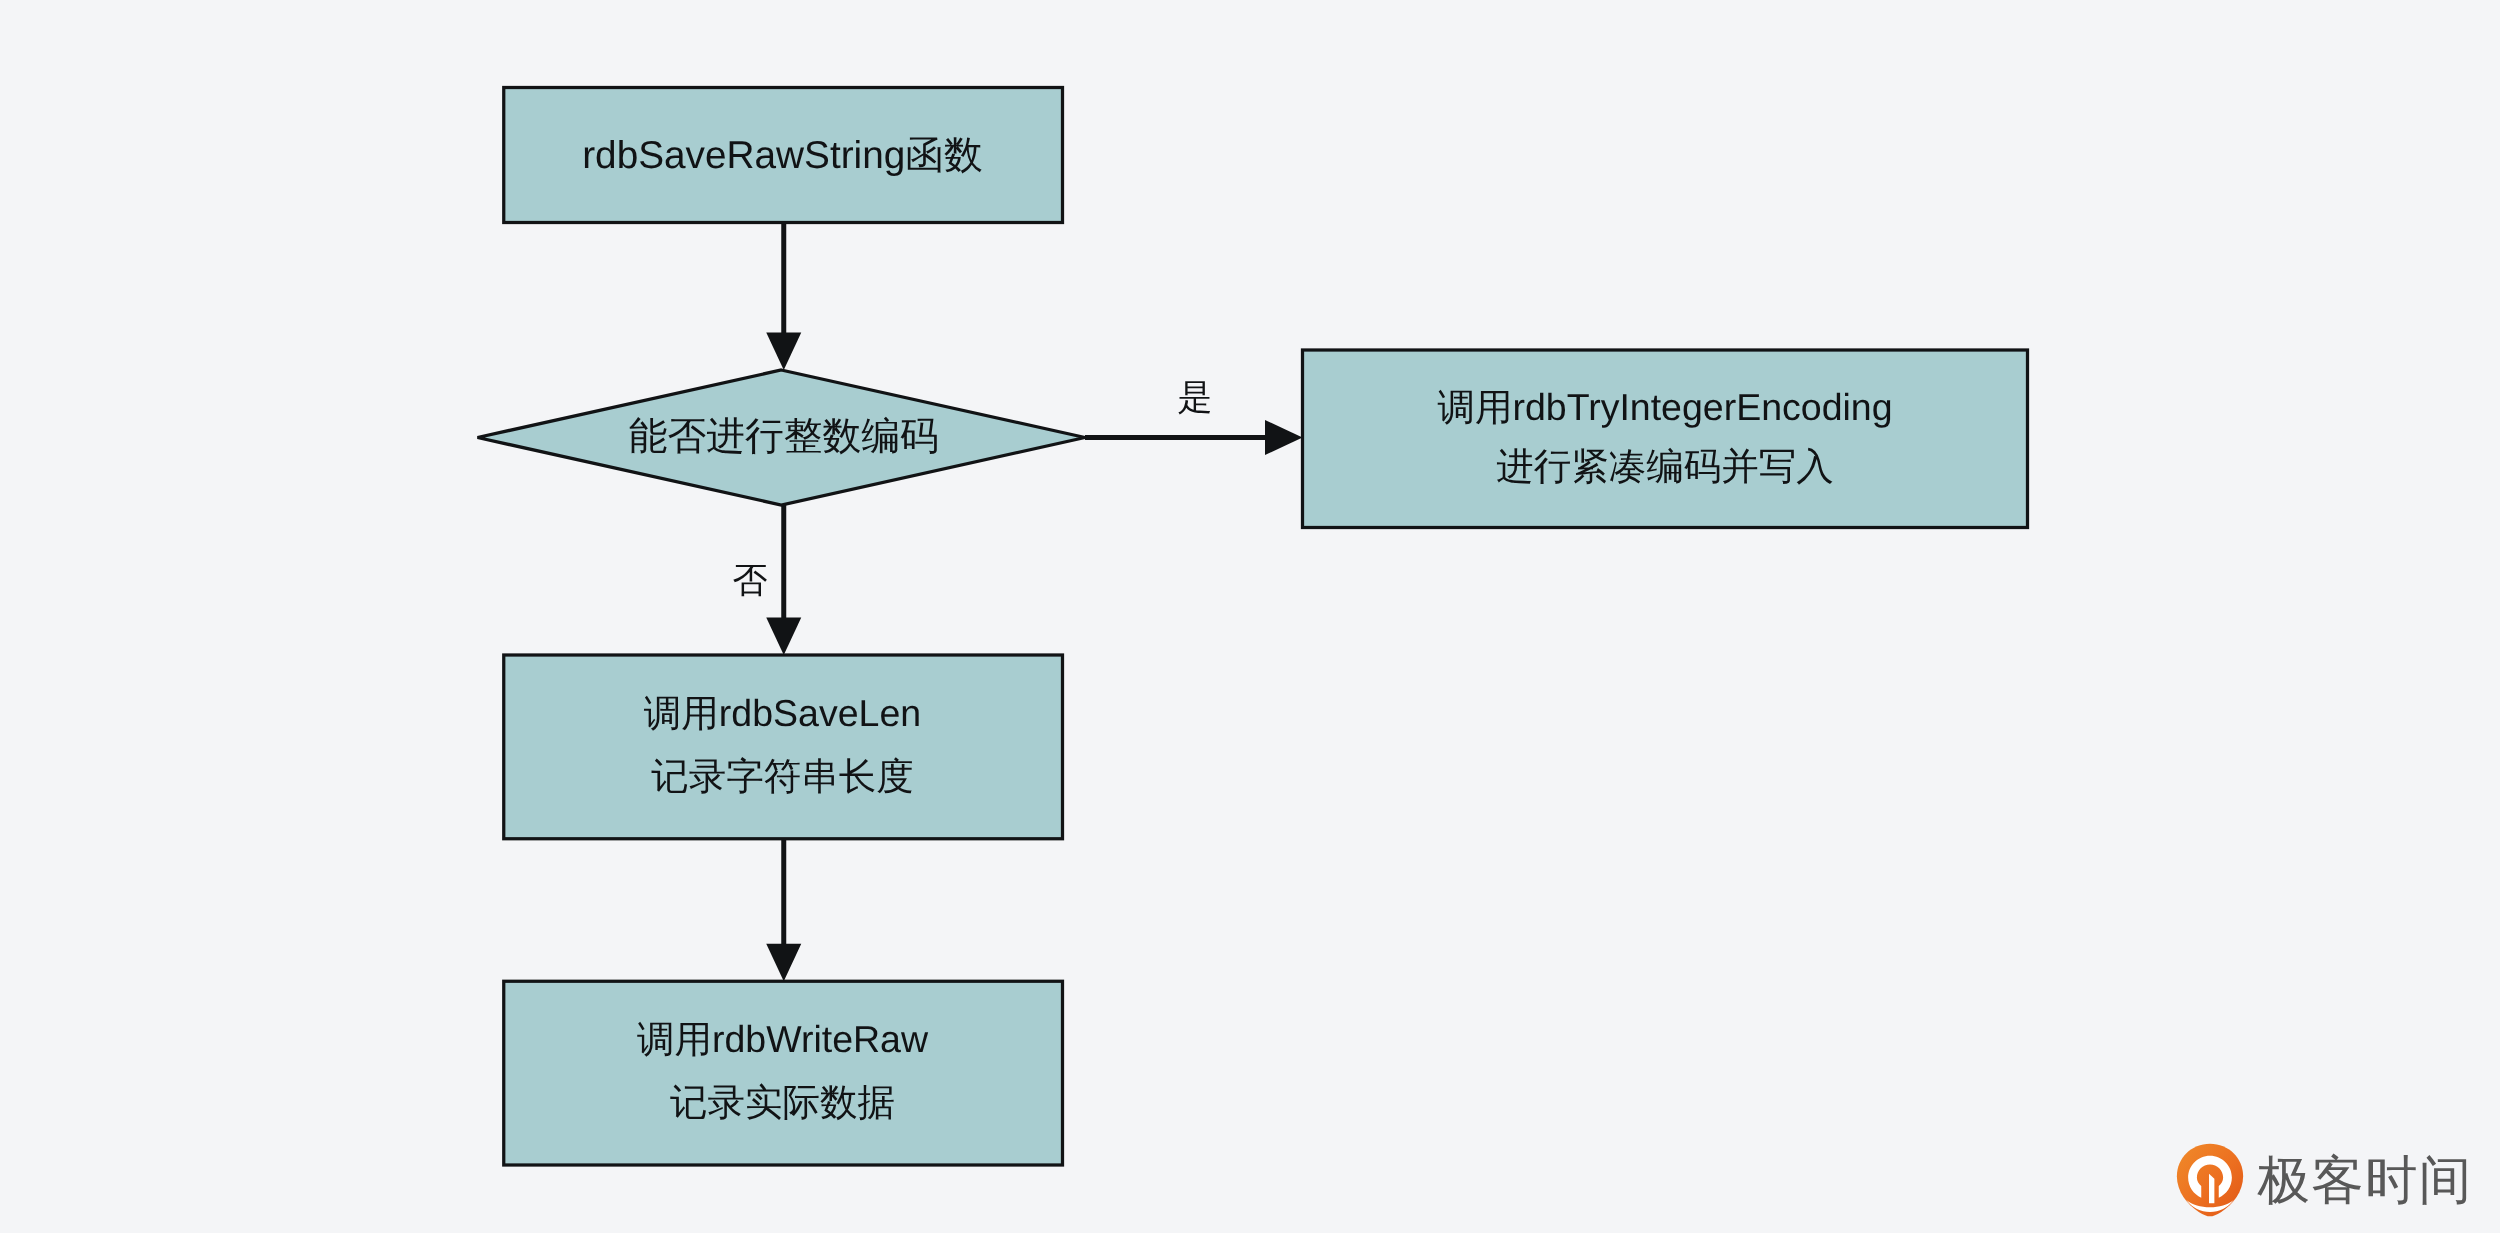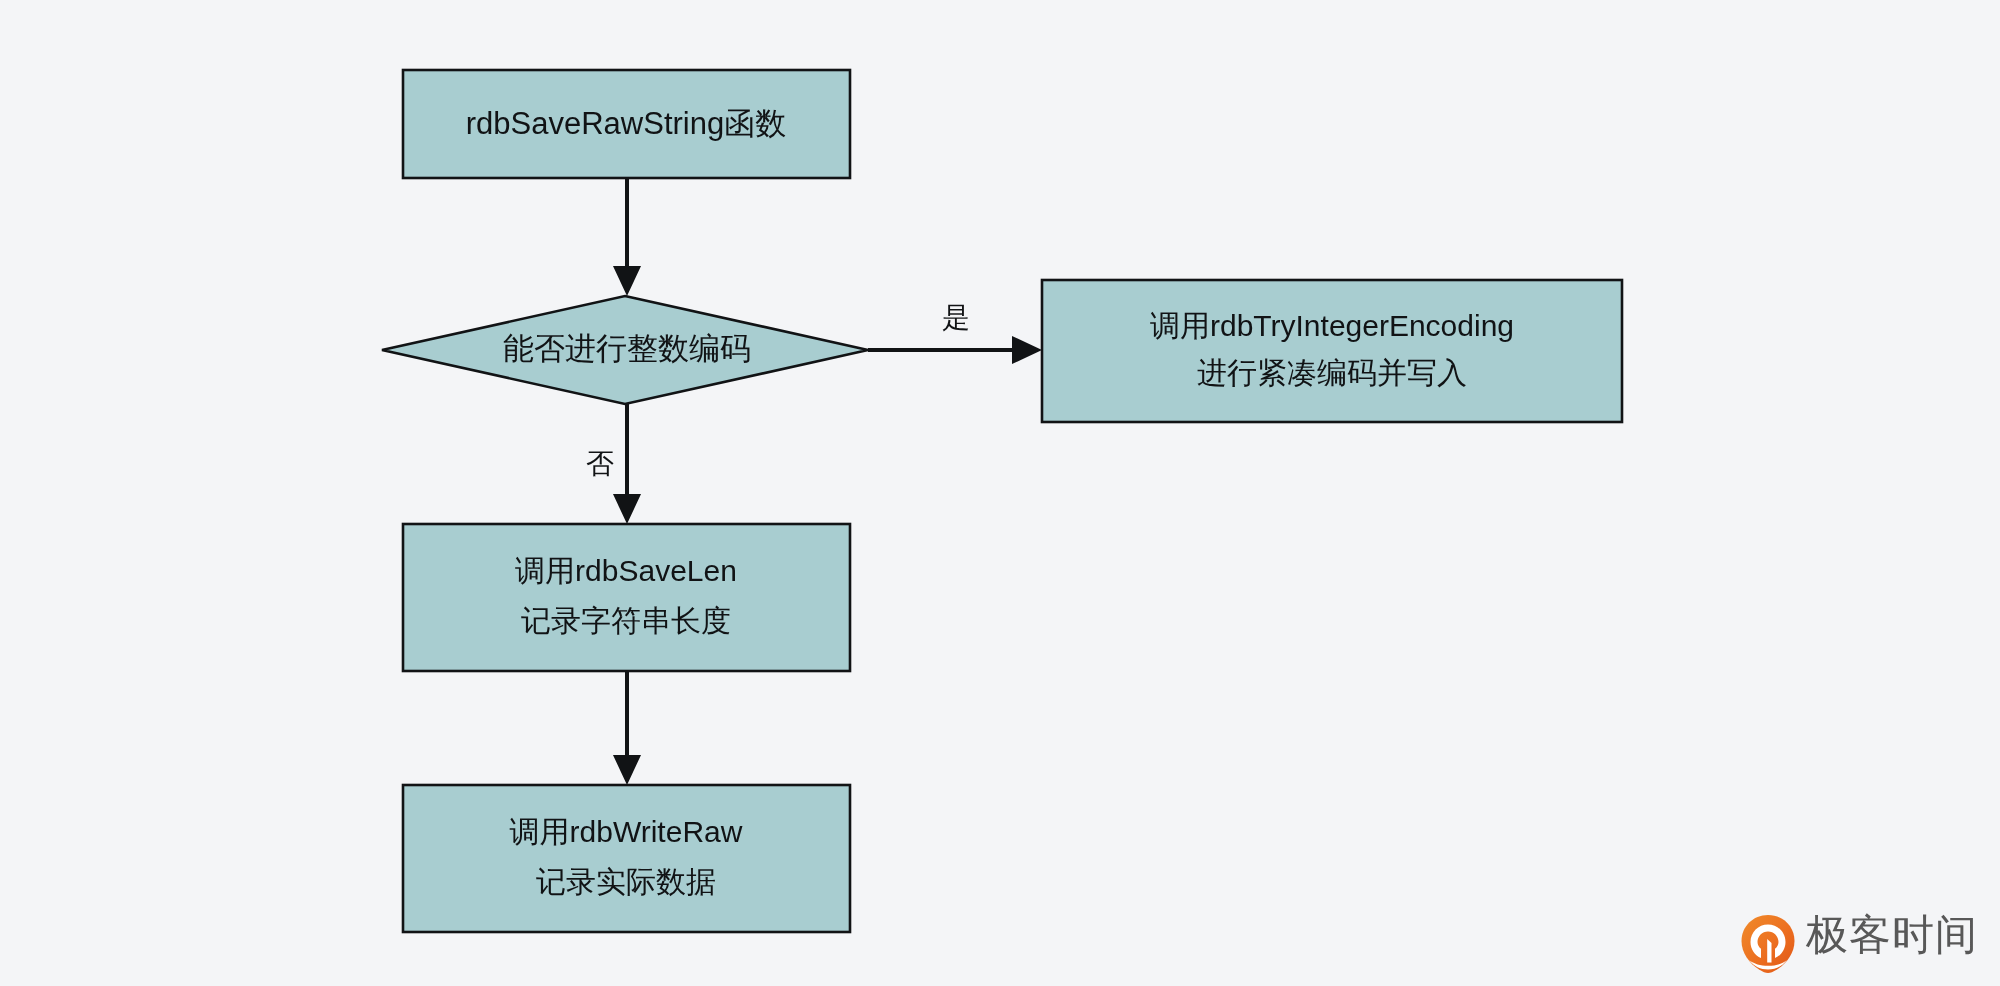--- a/index.html
+++ b/index.html
@@ -57,21 +57,21 @@
     font-size: 28px;
     text-anchor: middle;
     dominant-baseline: middle;
   }
   
   #watermark {
     position: absolute;
     right: 22px;
     bottom: 12px;
     display: flex;
-    align-items: flex-start;
+    align-items: center;
     gap: 10px;
     user-select: none;
   }
   #watermark .wm-logo {
     width: 56px;
     height: 60px;
     display: block;
   }
   #watermark .wm-text {
     font-family: "DejaVu Sans", "Liberation Sans", sans-serif;

